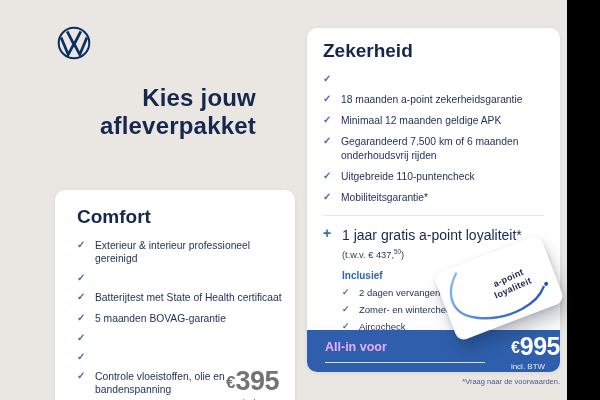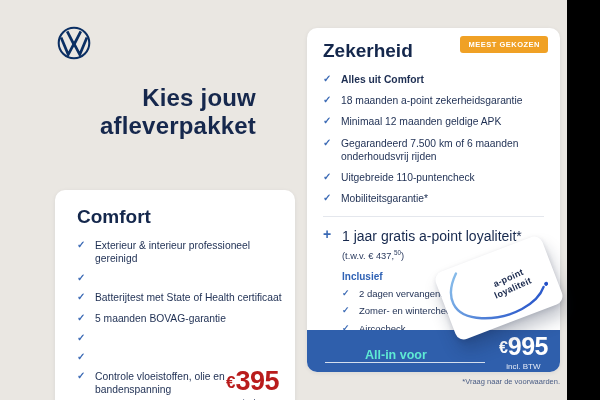--- a/index.html
+++ b/index.html
@@ -24,21 +24,21 @@
   .card-zekerheid { left:307px; top:28px; width:253px; height:344px; padding:12px 14px 0 16px; }
 
   .card-title { font-size:19px; font-weight:700; color:#14274c; margin-bottom:11px; }
 
   .row { display:flex; gap:7px; margin-bottom:7px; font-size:10.3px; line-height:1.28; color:#1d2e52; }
   .zk .row { margin-bottom:8px; }
   .check { color:#3a69b4; font-weight:700; font-size:10px; flex:0 0 11px; line-height:1.2; }
   .row-bold { font-weight:700; }
 
   .price-block { position:absolute; right:16px; bottom:12px; text-align:right; }
-  .price-line { white-space:nowrap; color:#b91c1c; }
+  .price-line { white-space:nowrap; color:#737373; }
   .price-cur { font-size:17px; font-weight:600; vertical-align:2px; }
   .price-amt { font-size:27px; font-weight:600; letter-spacing:-.5px; }
   .price-vat { font-size:8.5px; color:#2a3a5e; margin-top:1px; }
 
   .badge {
     position:absolute; top:8px; right:12px; background:#f0a125; color:#fff;
     font-size:7.5px; font-weight:700; letter-spacing:.5px; padding:4px 8px; border-radius:3px;
   }
 
   .divider { border-top:1px solid #e4e7ed; margin:11px 2px 10px 0; }
@@ -61,23 +61,23 @@
     display:flex; align-items:center; justify-content:center;
   }
   .loy-text { position:relative; margin-left:26px; text-align:center; font-size:9px;
     font-weight:700; color:#1b2a4e; letter-spacing:.3px; line-height:1.25; transform:rotate(-3deg); }
   .loy-arc { position:absolute; inset:0; width:100%; height:100%; }
 
   .zk-footer {
     position:absolute; left:0; bottom:0; width:100%; height:42px;
     background:#2f5fac; border-radius:0 0 10px 10px; color:#fff;
   }
-  .allin { position:absolute; left:18px; top:18px; font-size:12.5px; font-weight:600; color:#5eead4;margin-left:40px; }
+  .allin { position:absolute; left:18px; top:10px; font-size:12.5px; font-weight:600; color:#f0abfc; }
   .footer-rule { position:absolute; left:18px; bottom:9px; width:160px; height:1px; background:rgba(255,255,255,.8); }
-  .zk-price { position:absolute; right:12px; top:2px; text-align:center; }
+  .zk-price { position:absolute; right:0; top:2px; text-align:left; }
   .zk-price .price-line { color:#fff; }
   .zk-price .price-cur { font-size:16px; }
   .zk-price .price-amt { font-size:25px; }
   .zk-price .price-vat { color:#e8edf7; font-size:8px; }
 
   .footnote { position:absolute; top:377px; left:410px; width:150px; text-align:right;
     font-size:7.5px; color:#4a5d85; }
 </style>
 </head>
 <body>
@@ -125,26 +125,24 @@
 
     <div class="price-block">
       <div class="price-line">
         <span class="price-cur">€</span><span class="price-amt">395</span>
       </div>
       <div class="price-vat">incl. BTW</div>
     </div>
   </section>
 
   <section class="card card-zekerheid zk">
-    <div class="badge">MEEST GEKOZEN</div>
     <h2 class="card-title">Zekerheid</h2>
 
     <div class="row row-bold">
       <span class="check">✓</span>
-      <span>Alles uit Comfort</span>
     </div>
     <div class="row">
       <span class="check">✓</span>
       <span>18 maanden a-point zekerheidsgarantie</span>
     </div>
     <div class="row">
       <span class="check">✓</span>
       <span>Minimaal 12 maanden geldige APK</span>
     </div>
     <div class="row" style="width:210px;">

